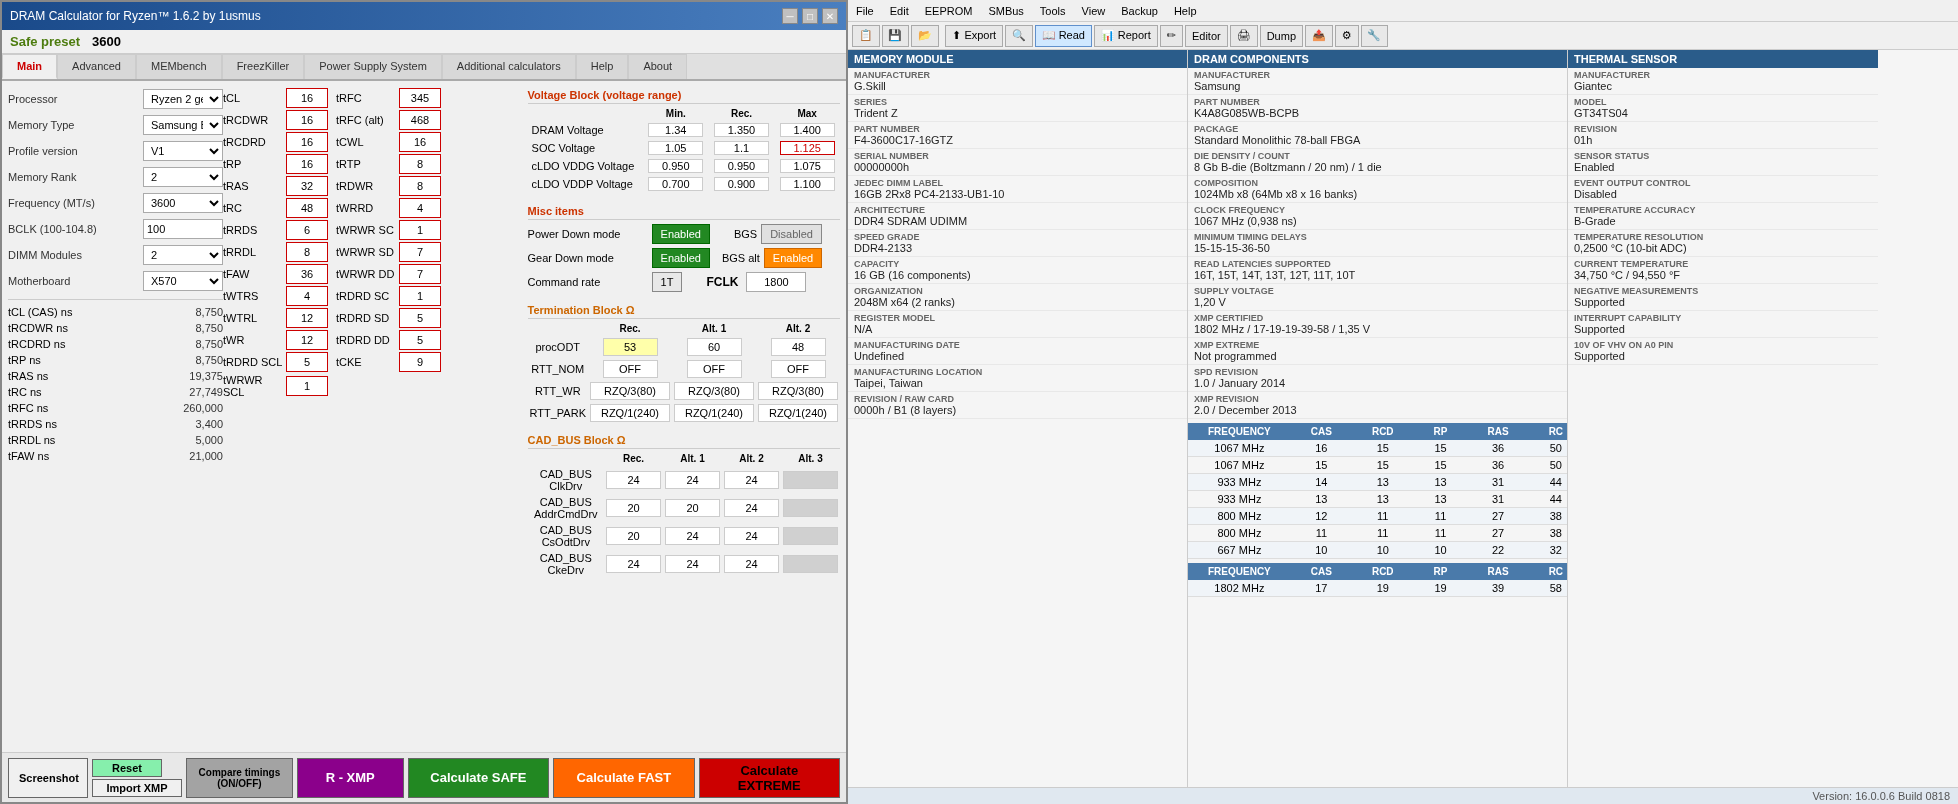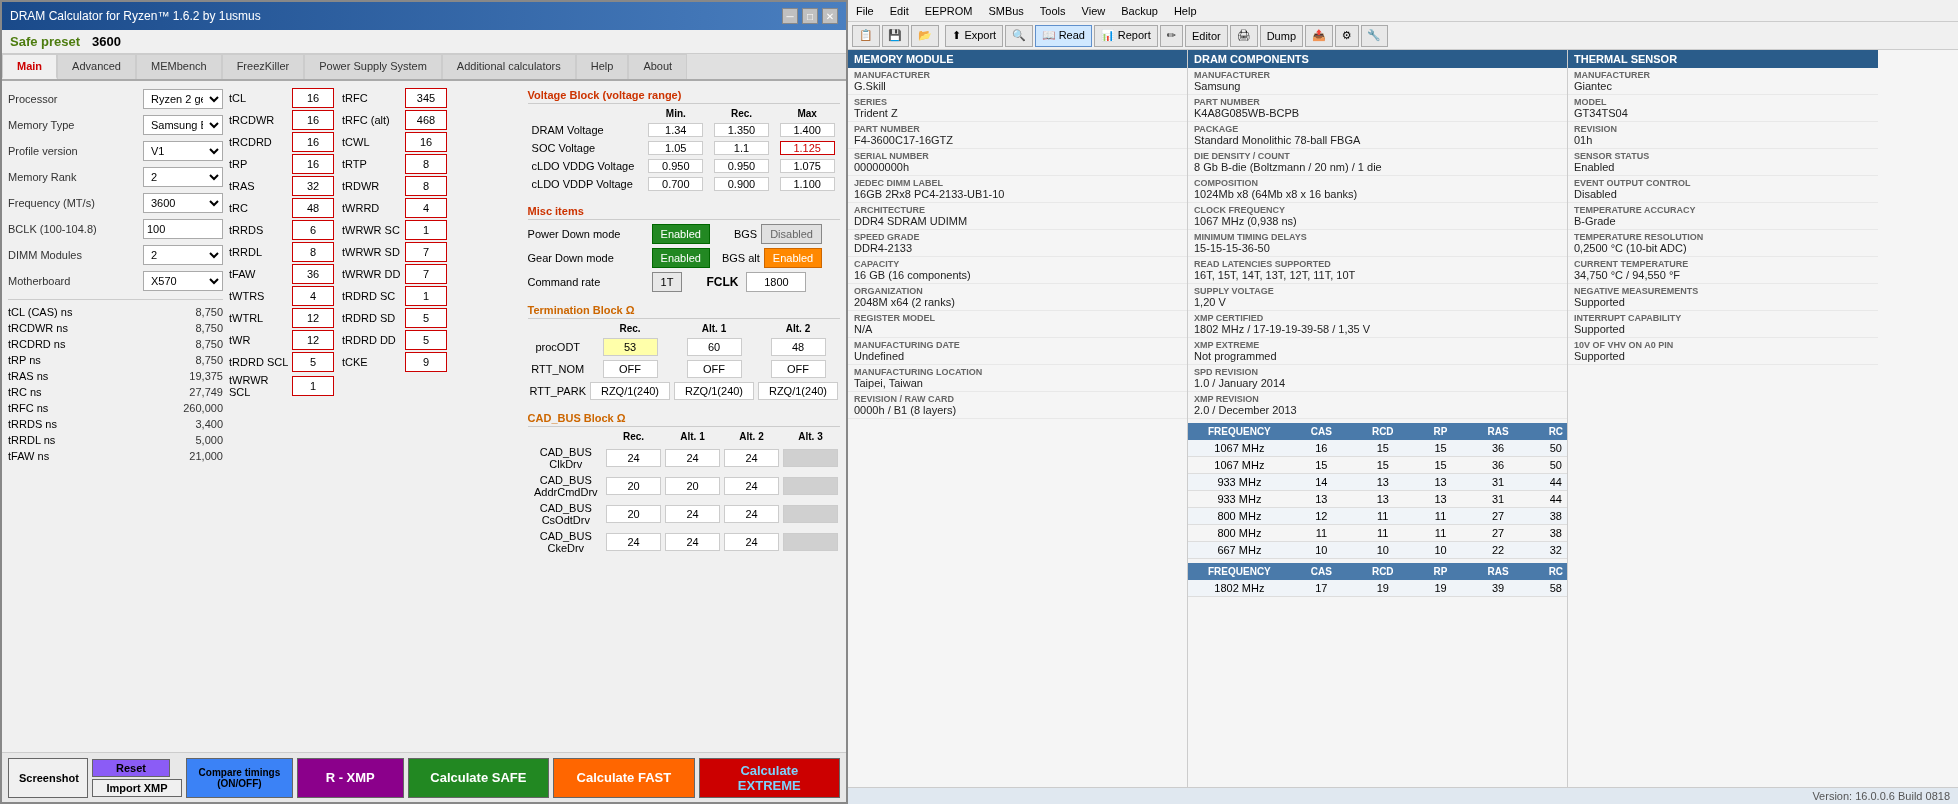--- a/index.html
+++ b/index.html
@@ -56,21 +56,20 @@
       border-bottom: 2px solid #f0f0f0;
       font-weight: bold;
       color: #cc0000;
     }
     
     #main-content {
       display: flex;
       flex: 1;
       overflow: hidden;
       padding: 6px;
-      gap: 6px;
     }
     
     
     #left-col {
       width: 215px;
       display: flex;
       flex-direction: column;
       gap: 2px;
     }
     
@@ -187,27 +186,27 @@
     }
     .bottom-btn {
       height: 40px;
       border: 1px solid #666;
       cursor: pointer;
       font-size: 11px;
       font-weight: bold;
       padding: 0 10px;
     }
     .btn-screenshot { background: #f0f0f0; width: 80px; }
-    .btn-reset { background: #8b5cf6; width: 78px; }
+    .btn-reset { background: #86efac; width: 70px; }
     .btn-import { background: #f0f0f0; width: 90px; }
-    .btn-compare { background: #3b82f6; width: 120px; }
+    .btn-compare { background: #a3a3a3; width: 120px; }
     .btn-rxmp { background: #8B008B; color: white; width: 120px; font-size: 13px; }
     .btn-safe { background: #228822; color: white; width: 160px; font-size: 13px; }
     .btn-fast { background: #ff6600; color: white; width: 160px; font-size: 13px; }
-    .btn-extreme { background: #cc0000; color: #7dd3fc; width: 160px; font-size: 13px; }
+    .btn-extreme { background: #cc0000; color: #000000; width: 160px; font-size: 13px; }
     
     
     #right-panel {
       flex: 1;
       background: #f5f5f5;
       display: flex;
       flex-direction: column;
       overflow: hidden;
     }
     
@@ -659,20 +658,26 @@
             <td style="font-size:11px;">procODT</td>
             <td><input class="term-input highlight" value="53" style=""></td>
             <td><input class="term-input" value="60" style=""></td>
             <td><input class="term-input" value="48" style=""></td>
           </tr>
           <tr>
             <td style="font-size:11px;">RTT_NOM</td>
             <td><input class="term-input" value="OFF" style=""></td>
             <td><input class="term-input" value="OFF" style=""></td>
             <td><input class="term-input" value="OFF" style=""></td>
+          </tr>
+          <tr>
+            <td style="font-size:11px;">RTT_WR</td>
+            <td><input class="term-input" value="RZQ/3(80)" style="width: 80px;"></td>
+            <td><input class="term-input" value="RZQ/3(80)" style="width: 80px;"></td>
+            <td><input class="term-input" value="RZQ/3(80)" style="width: 80px;"></td>
           </tr>
           <tr>
             <td style="font-size:11px;">RTT_PARK</td>
             <td><input class="term-input" value="RZQ/1(240)" style="width: 80px;"></td>
             <td><input class="term-input" value="RZQ/1(240)" style="width: 80px;"></td>
             <td><input class="term-input" value="RZQ/1(240)" style="width: 80px;"></td>
           </tr>
         </tbody>
           </table>
       </div>

